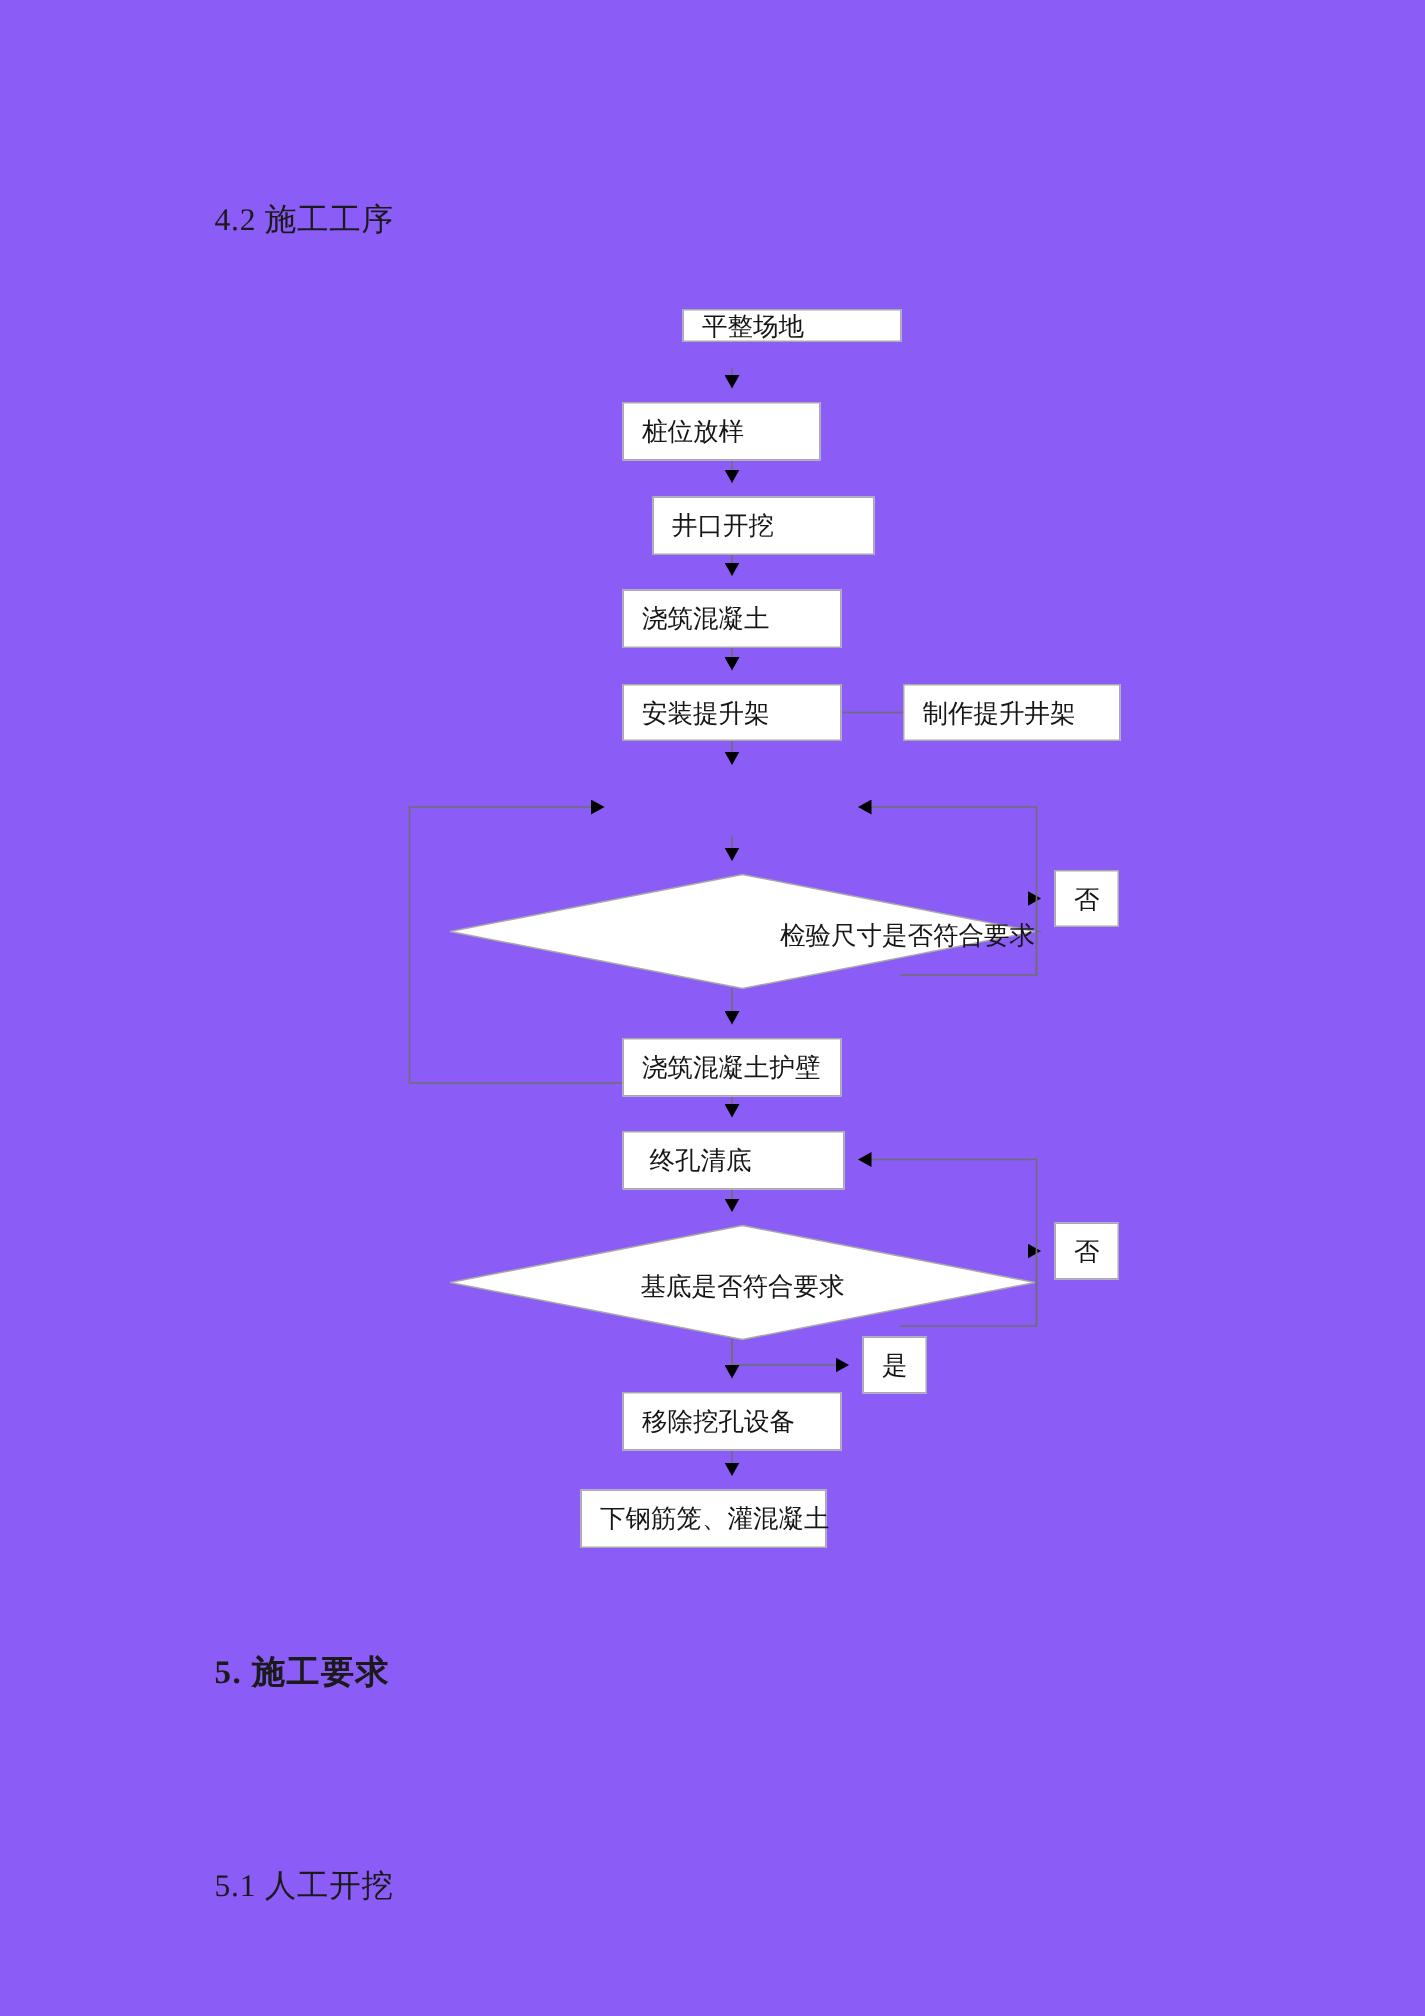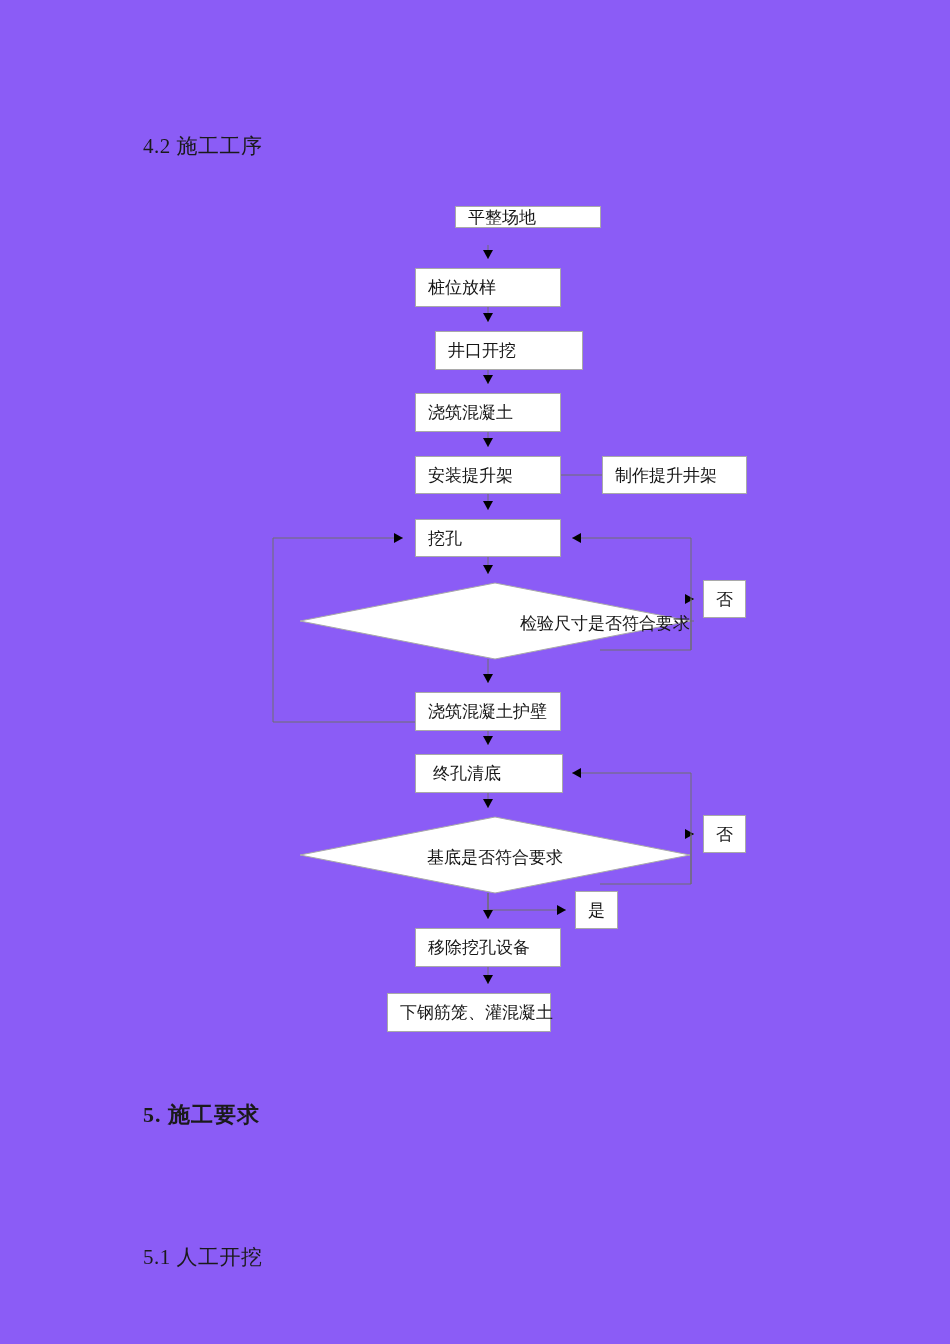--- a/index.html
+++ b/index.html
@@ -161,43 +161,40 @@
       <g stroke="#a9a9a9" stroke-width="1" fill="#ffffff">
         <polygon points="495,583 690,621 495,659 300,621"></polygon>
         <polygon points="495,817 690,855 495,893 300,855"></polygon>
       </g>
     </svg>
 
     <div class="node process" style="left:407px; top:206px; width:146px; height:22px;margin-left:48px;">
       <span>平整场地</span>
     </div>
 
-    <div class="node process" style="left:415px; top:268px; width:146px; height:39px;">
+    <div class="node process" style="left:415px; top:268px; width:132px; height:39px;">
       <span>桩位放样</span>
     </div>
 
     <div class="node process" style="left:415px; top:331px; width:148px; height:39px;margin-left:20px;">
       <span>井口开挖</span>
     </div>
 
     <div class="node process" style="left:415px; top:393px; width:146px; height:39px;">
       <span>浇筑混凝土</span>
     </div>
 
     <div class="node process" style="left:415px; top:456px; width:146px; height:38px;">
       <span>安装提升架</span>
     </div>
 
     <div class="node process" style="left:602px; top:456px; width:145px; height:38px;">
       <span>制作提升井架</span>
     </div>
 
-    <div class="node process" style="left:415px; top:519px; width:146px; height:38px;">
-      <span>挖孔</span>
-    </div>
 
     <div class="diamond-label" style="left:300px; top:612px; width:390px;text-align:right;">检验尺寸是否符合要求</div>
 
     <div class="node tag" style="left:703px; top:580px; width:43px; height:38px;">
       <span>否</span>
     </div>
 
     <div class="node process" style="left:415px; top:692px; width:146px; height:39px;">
       <span>浇筑混凝土护壁</span>
     </div>

